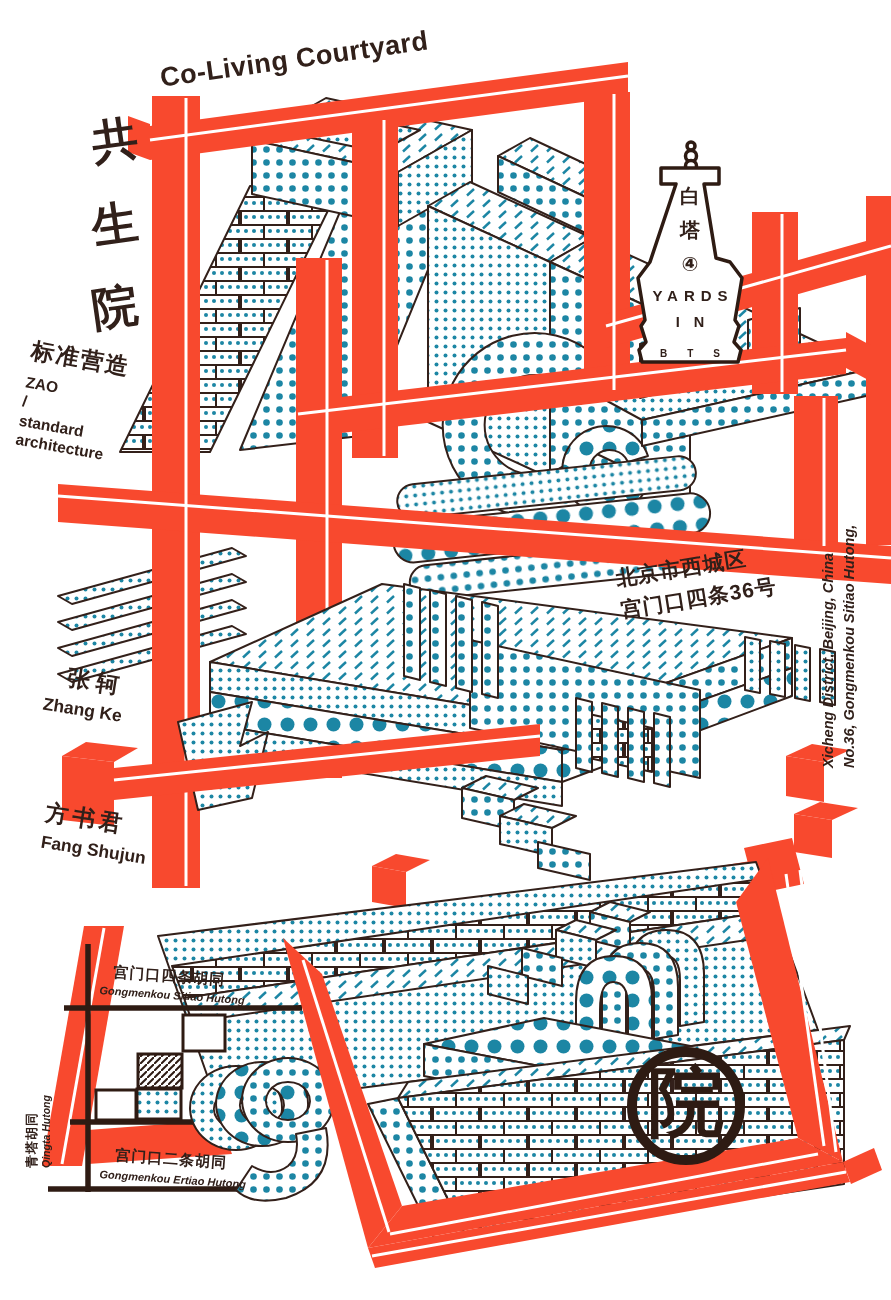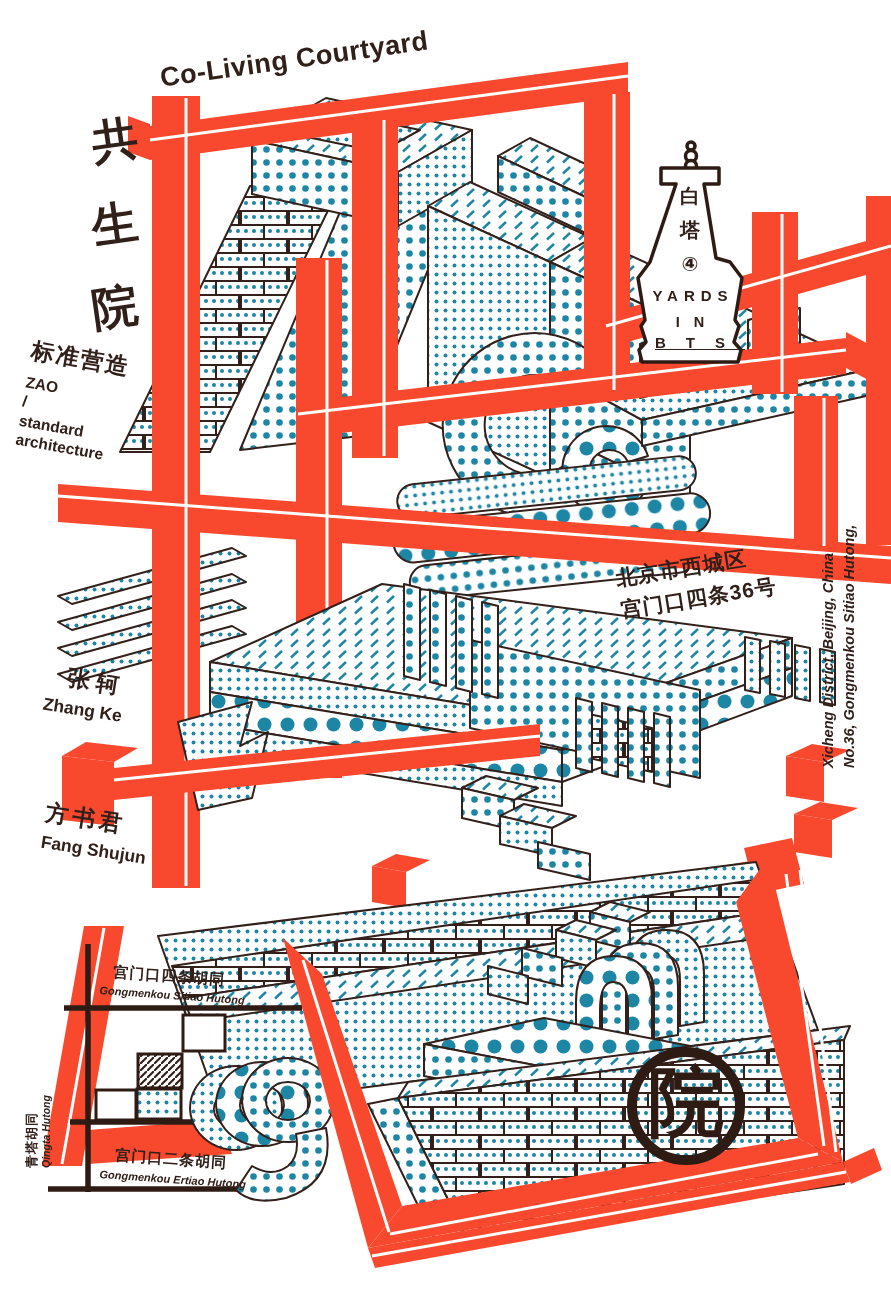--- a/index.html
+++ b/index.html
@@ -286,22 +286,22 @@
   <div class="t vrev it" style="left:818px;top:768px;width:252px;transform:rotate(-90deg);transform-origin:0 0;font-size:14.5px;line-height:1.45;">
     <span>No.36, Gongmenkou Sitiao Hutong,</span>
     <span>Xicheng District, Beijing, China</span>
   </div>
 
   <div class="t badge-col" style="left:648px;top:184px;width:84px;font-weight:bold;">
     <span style="font-size:20px;margin-bottom:9px;">白</span>
     <span style="font-size:20px;margin-bottom:9px;">塔</span>
     <span style="font-size:20px;margin-bottom:10px;">④</span>
     <span style="font-size:15px;letter-spacing:6px;padding-left:6px;margin-bottom:7px;">YARDS</span>
-    <span style="font-size:14.5px;letter-spacing:14px;padding-left:14px;margin-bottom:3px;">IN</span>
-    <span style="font-size:15px;letter-spacing:20px;padding-left:20px;text-decoration:underline;">BTS</span>
+    <span style="font-size:14.5px;letter-spacing:14px;padding-left:14px;margin-bottom:17px;">IN</span>
+    <span style="font-size:10px;letter-spacing:20px;padding-left:20px;">BTS</span>
   </div>
 
   <div class="t" style="left:114px;top:963px;font-size:15px;letter-spacing:1px;transform:rotate(4deg);transform-origin:0 0;">宫门口四条胡同</div>
   <div class="t it" style="left:100px;top:984px;font-size:11px;transform:rotate(4deg);transform-origin:0 0;">Gongmenkou Sitiao Hutong</div>
   <div class="t" style="left:116px;top:1146px;font-size:15px;letter-spacing:1px;transform:rotate(4deg);transform-origin:0 0;">宫门口二条胡同</div>
   <div class="t it" style="left:100px;top:1168px;font-size:11px;transform:rotate(4deg);transform-origin:0 0;">Gongmenkou Ertiao Hutong</div>
   <div class="t vert" style="left:24px;top:1168px;transform:rotate(-90deg);transform-origin:0 0;">
     <span style="font-size:13px;letter-spacing:1px;">青塔胡同</span>
     <span class="it" style="font-size:10.5px;">Qingta Hutong</span>
   </div>

